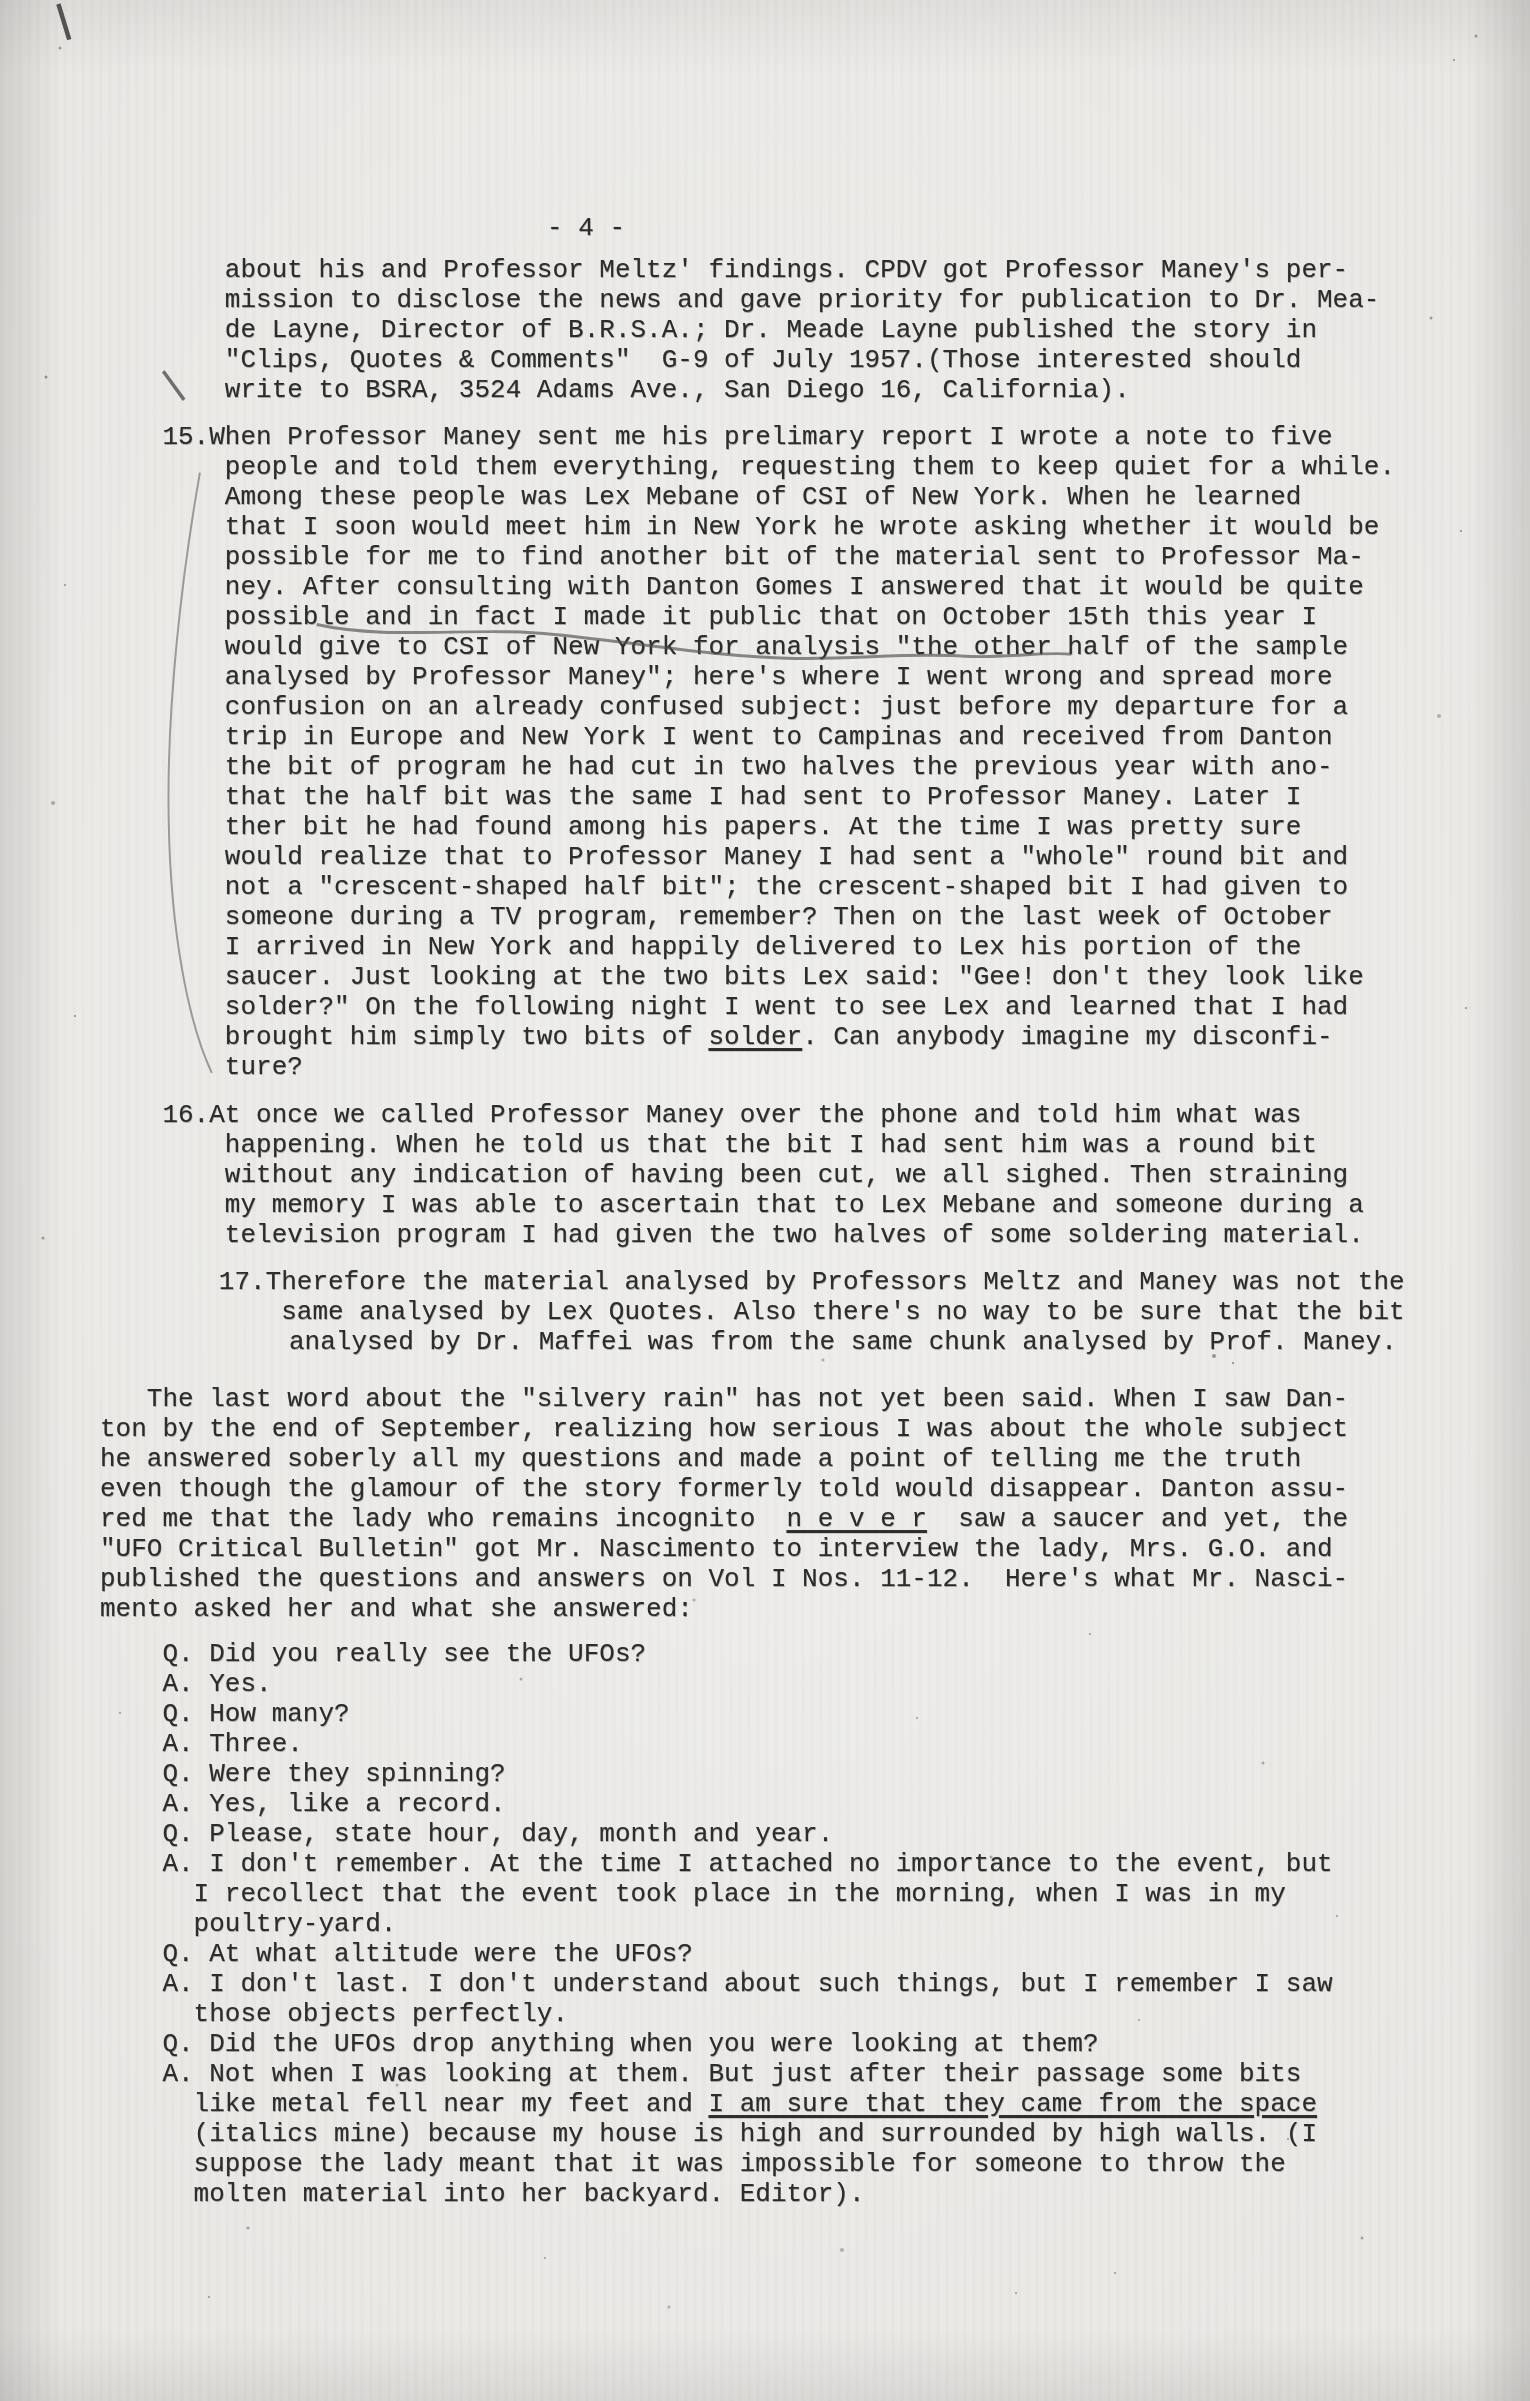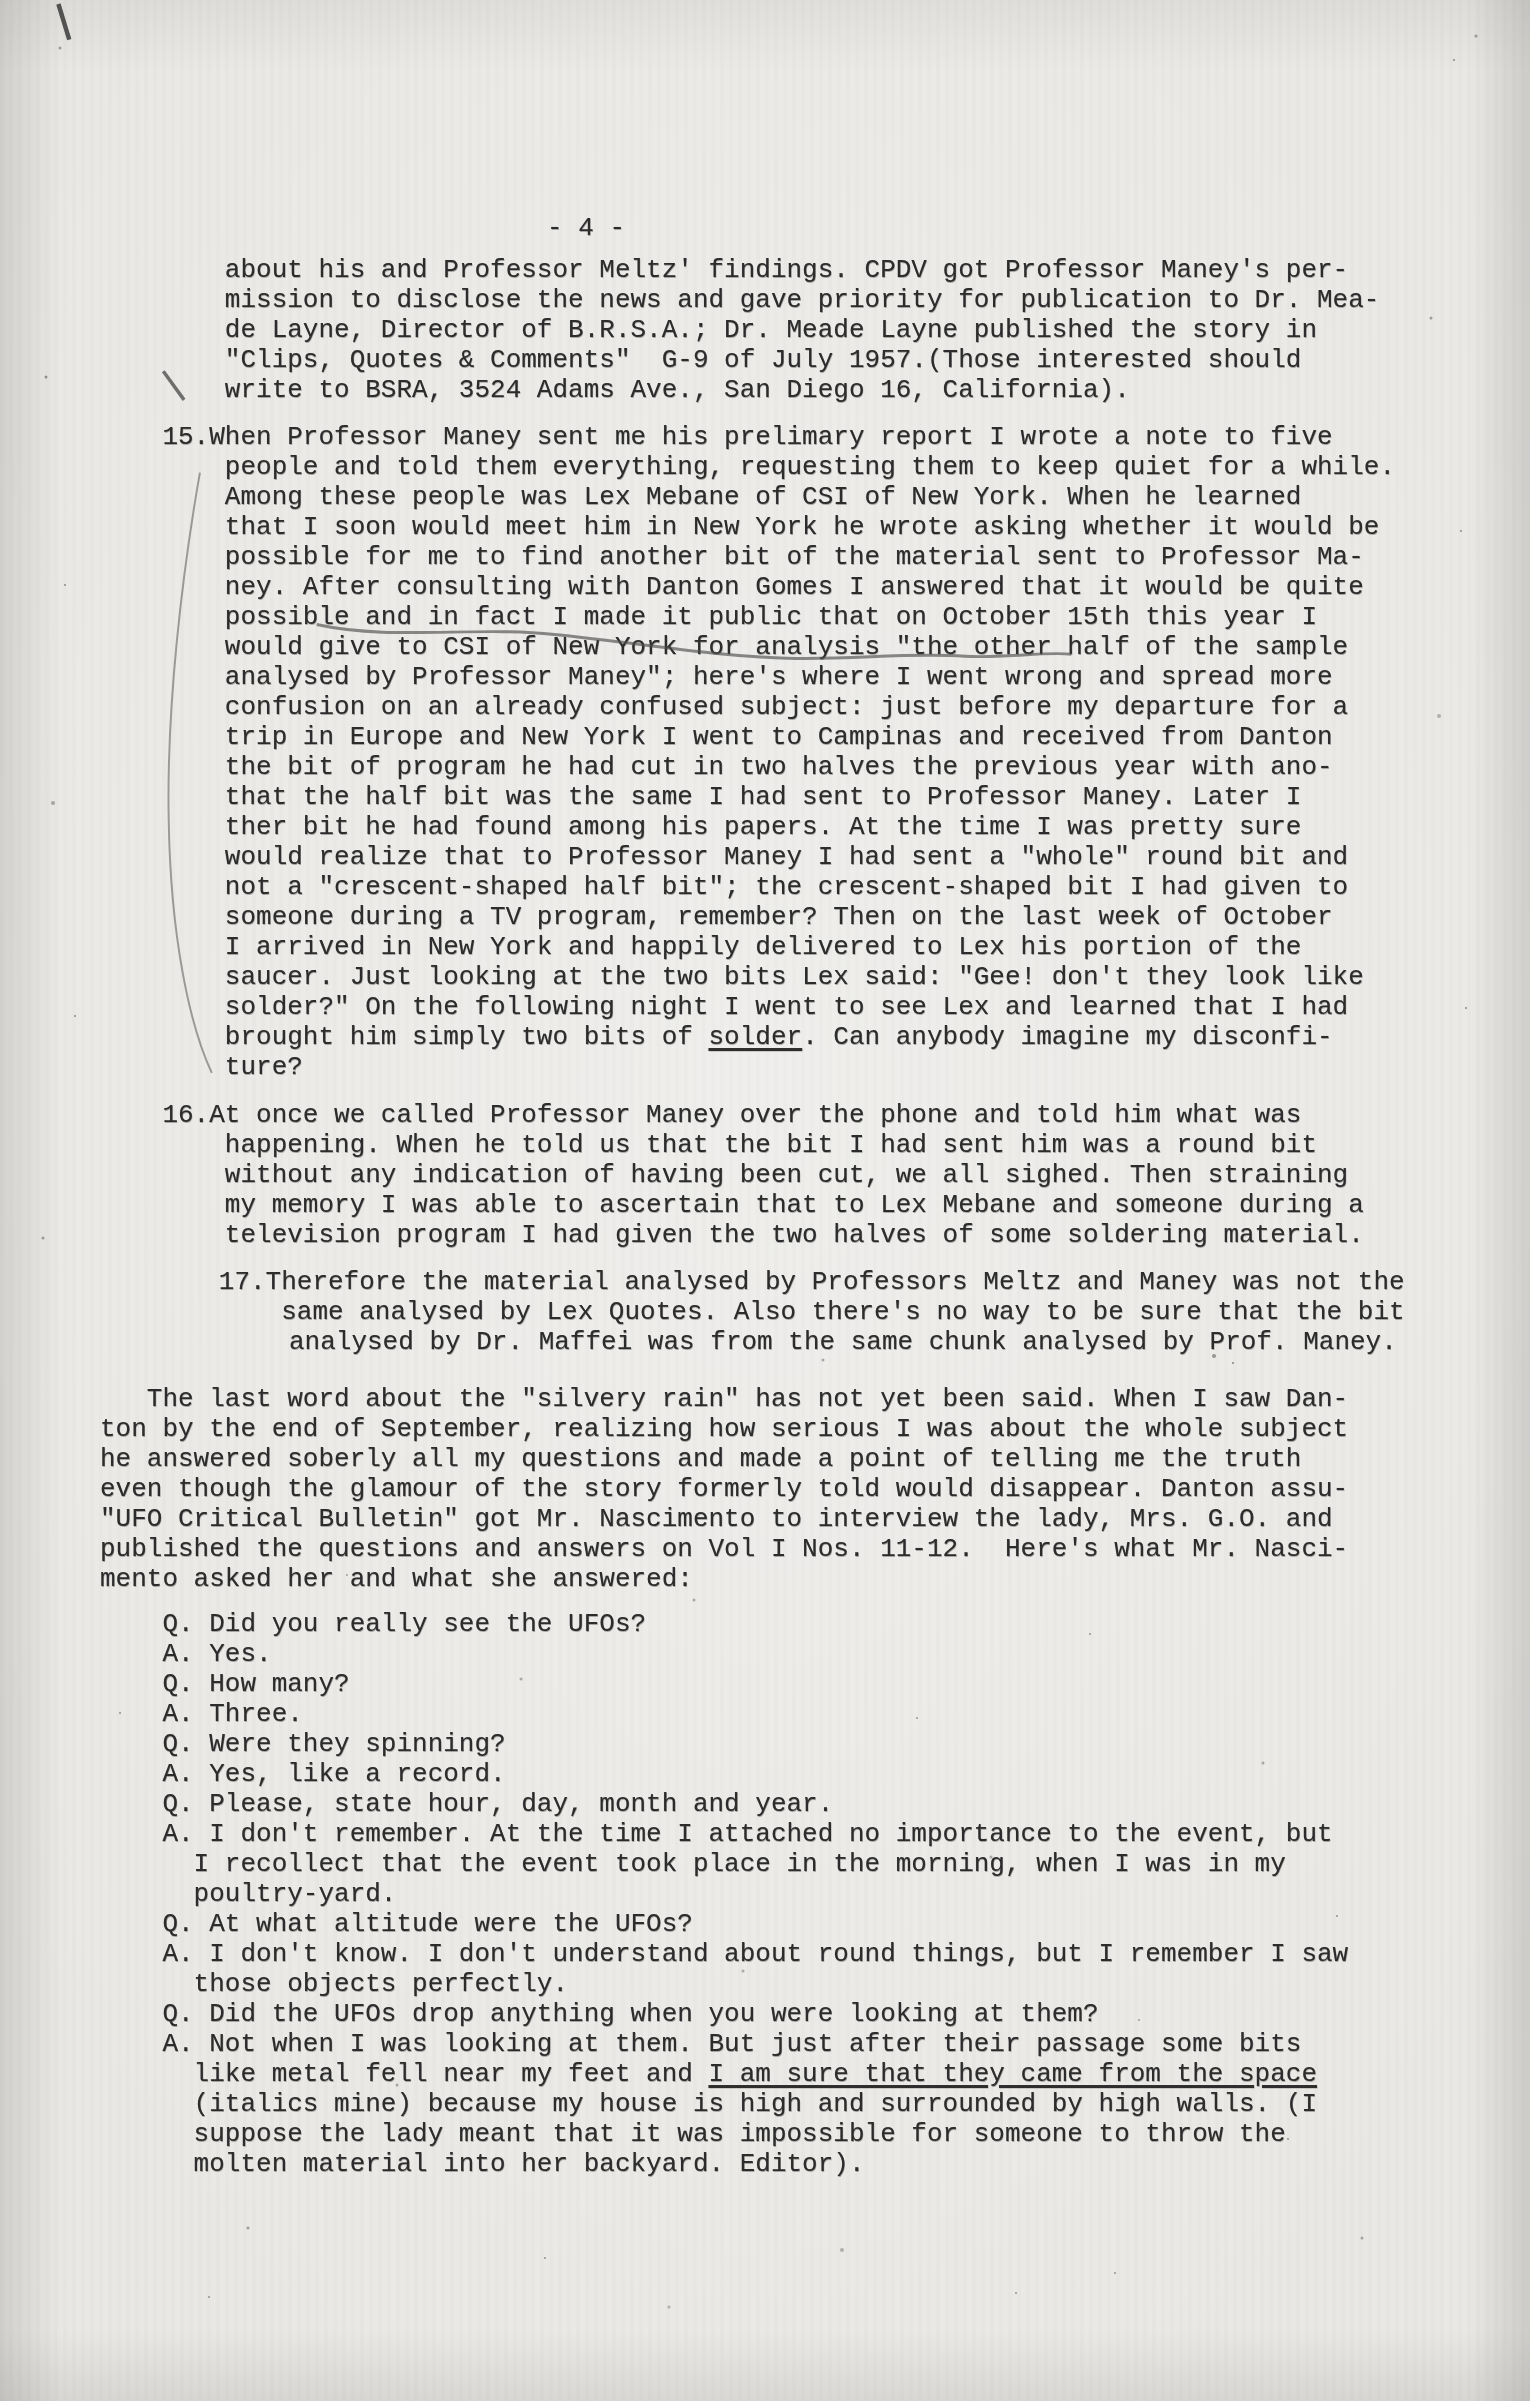--- a/index.html
+++ b/index.html
@@ -136,37 +136,38 @@
     <div class="block b-item17">
         <div class="tline"><span>    17.Therefore the material analysed by Professors Meltz and Maney was not the</span></div>
         <div class="tline"><span>        same analysed by Lex Quotes. Also there's no way to be sure that the bit</span></div>
         <div class="tline"><span>        analysed by Dr. Maffei was from the same chunk analysed by Prof. Maney.</span></div>
       </div>
     <div class="block b-closing">
         <div class="tline"><span>   The last word about the "silvery rain" has not yet been said. When I saw Dan-</span></div>
         <div class="tline"><span>ton by the end of September, realizing how serious I was about the whole subject</span></div>
         <div class="tline"><span>he answered soberly all my questions and made a point of telling me the truth</span></div>
         <div class="tline"><span>even though the glamour of the story formerly told would disappear. Danton assu-</span></div>
+        <div class="tline"><span>red me that the lady who remains incognito  </span><span class="u">n e v e r</span><span>  saw a saucer and yet, the</span></div>
         <div class="tline"><span>"UFO Critical Bulletin" got Mr. Nascimento to interview the lady, Mrs. G.O. and</span></div>
         <div class="tline"><span>published the questions and answers on Vol I Nos. 11-12.  Here's what Mr. Nasci-</span></div>
         <div class="tline"><span>mento asked her and what she answered:</span></div>
       </div>
     <div class="block b-qa">
         <div class="tline"><span>    Q. Did you really see the UFOs?</span></div>
         <div class="tline"><span>    A. Yes.</span></div>
         <div class="tline"><span>    Q. How many?</span></div>
         <div class="tline"><span>    A. Three.</span></div>
         <div class="tline"><span>    Q. Were they spinning?</span></div>
         <div class="tline"><span>    A. Yes, like a record.</span></div>
         <div class="tline"><span>    Q. Please, state hour, day, month and year.</span></div>
         <div class="tline"><span>    A. I don't remember. At the time I attached no importance to the event, but</span></div>
         <div class="tline"><span>      I recollect that the event took place in the morning, when I was in my</span></div>
         <div class="tline"><span>      poultry-yard.</span></div>
         <div class="tline"><span>    Q. At what altitude were the UFOs?</span></div>
-        <div class="tline"><span>    A. I don't know. I don't understand about round things, but I remember I saw</span></div>
+        <div class="tline"><span>    A. I don't last. I don't understand about such things, but I remember I saw</span></div>
         <div class="tline"><span>      those objects perfectly.</span></div>
         <div class="tline"><span>    Q. Did the UFOs drop anything when you were looking at them?</span></div>
         <div class="tline"><span>    A. Not when I was looking at them. But just after their passage some bits</span></div>
         <div class="tline"><span>      like metal fell near my feet and </span><span class="u">I am sure that they came from the space</span></div>
         <div class="tline"><span>      (italics mine) because my house is high and surrounded by high walls. (I</span></div>
         <div class="tline"><span>      suppose the lady meant that it was impossible for someone to throw the</span></div>
         <div class="tline"><span>      molten material into her backyard. Editor).</span></div>
       </div>
   </div>
 

